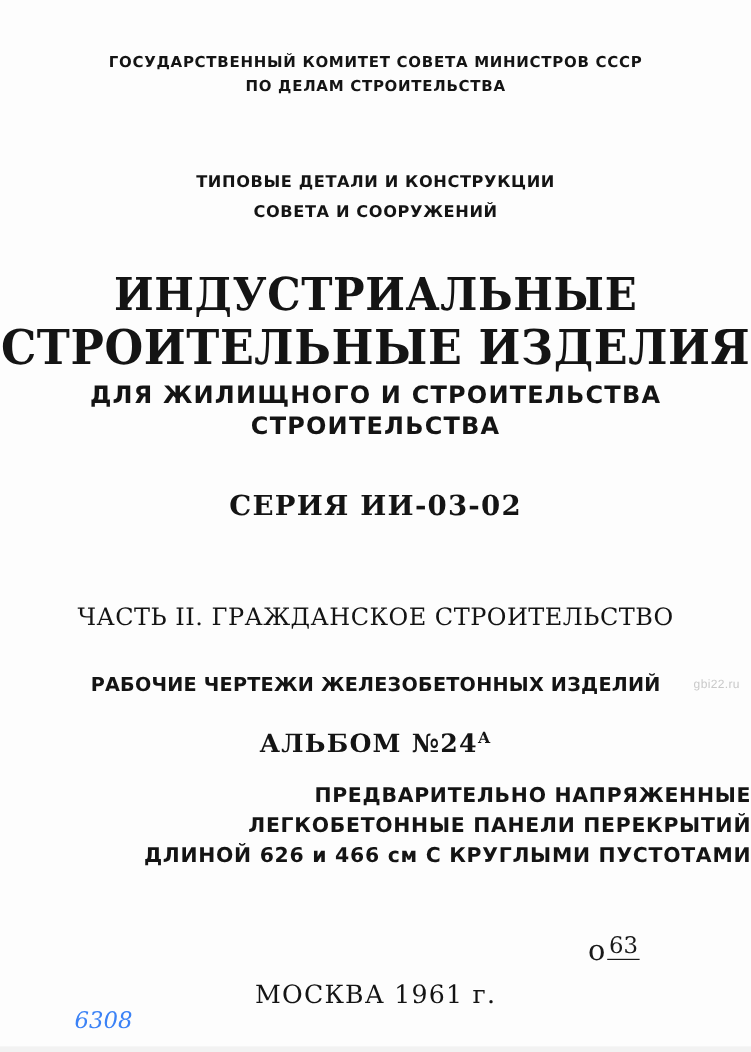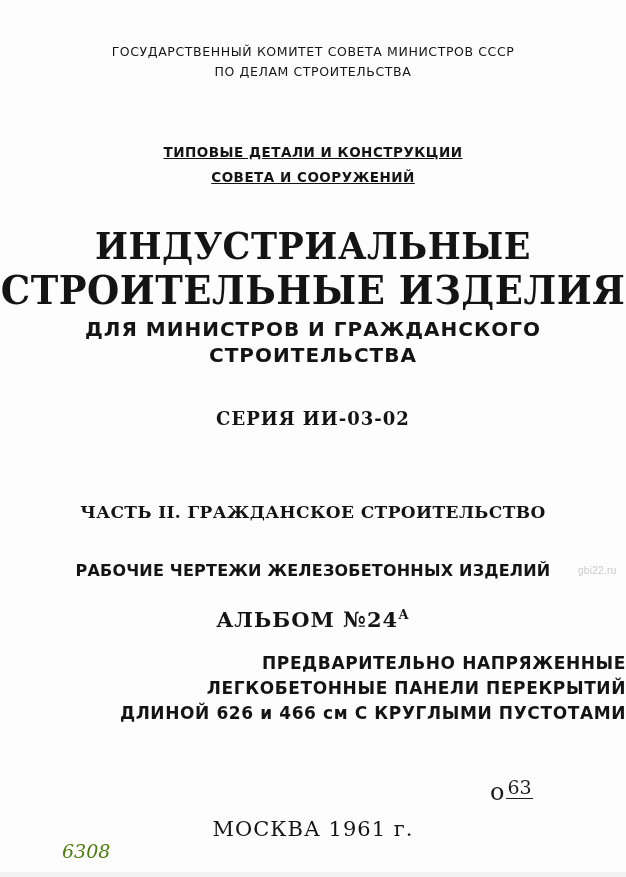--- a/index.html
+++ b/index.html
@@ -29,34 +29,33 @@
     font-family: "DejaVu Sans", sans-serif;
     color: #141414;
   }
 
   .org {
     position: absolute;
     left: 0; right: 0;
     top: 42px;
     font-size: 12.5px;
     letter-spacing: 0.6px;
-    font-weight: 400;
+    font-weight: 700;
     line-height: 20px;
   }
   .org .l2 { }
 
   .subhead {
     position: absolute;
     left: 0; right: 0;
     top: 140px;
     font-size: 13.5px;
     letter-spacing: 0.5px;
     font-weight: 600;
     line-height: 25px;
-    text-decoration: underline;
   }
 
   .title-main {
     position: absolute;
     left: 0; right: 0;
     top: 228px;
     font-size: 36px;
     font-weight: 700;
     letter-spacing: 0.5px;
     line-height: 40px;
@@ -73,32 +72,32 @@
     font-size: 20px;
     font-weight: 600;
     letter-spacing: 1px;
     line-height: 26px;
   }
 
   .series {
     position: absolute;
     left: 0; right: 0;
     top: 408px;
-    font-size: 18px;
+    font-size: 23px;
     font-weight: 700;
     letter-spacing: 1px;
     font-family: "DejaVu Serif", serif;
   }
 
   .part {
     position: absolute;
     left: 0; right: 0;
     top: 502px;
-    font-size: 17px;
-    font-weight: 700;
+    font-size: 20px;
+    font-weight: 400;
     letter-spacing: 0.4px;
     font-family: "DejaVu Serif", serif;
   }
 
   .working {
     position: absolute;
     left: 0; right: 0;
     top: 561px;
     font-size: 16px;
     font-weight: 600;
@@ -140,21 +139,21 @@
     font-family: "DejaVu Serif", serif;
   }
 
   .stamp-left {
     position: absolute;
     left: 62px;
     top: 840px;
     font-size: 19px;
     font-style: italic;
     font-family: "DejaVu Serif", serif;
-    color: #4d7c0f;
+    color: #3b82f6;
   }
 
   .stamp-right {
     position: absolute;
     left: 490px;
     top: 778px;
     font-size: 24px;
     font-family: "DejaVu Serif", serif;
     color: #1a1a1a;
   }
@@ -200,21 +199,21 @@
     <div>ТИПОВЫЕ ДЕТАЛИ И КОНСТРУКЦИИ</div>
     <div>СОВЕТА И СООРУЖЕНИЙ</div>
   </div>
 
   <div class="title-main line">
     <div class="t1">ИНДУСТРИАЛЬНЫЕ</div>
     <div class="t2">СТРОИТЕЛЬНЫЕ ИЗДЕЛИЯ</div>
   </div>
 
   <div class="title-for line">
-    <div>ДЛЯ МИНИСТРОВ И ГРАЖДАНСКОГО</div>
+    <div>ДЛЯ ЖИЛИЩНОГО И СТРОИТЕЛЬСТВА</div>
     <div>СТРОИТЕЛЬСТВА</div>
   </div>
 
   <div class="series line">СЕРИЯ ИИ-03-02</div>
 
   <div class="part line">ЧАСТЬ II. ГРАЖДАНСКОЕ  СТРОИТЕЛЬСТВО</div>
 
   <div class="working line">РАБОЧИЕ ЧЕРТЕЖИ ЖЕЛЕЗОБЕТОННЫХ ИЗДЕЛИЙ</div>
 
   <div class="album line">

